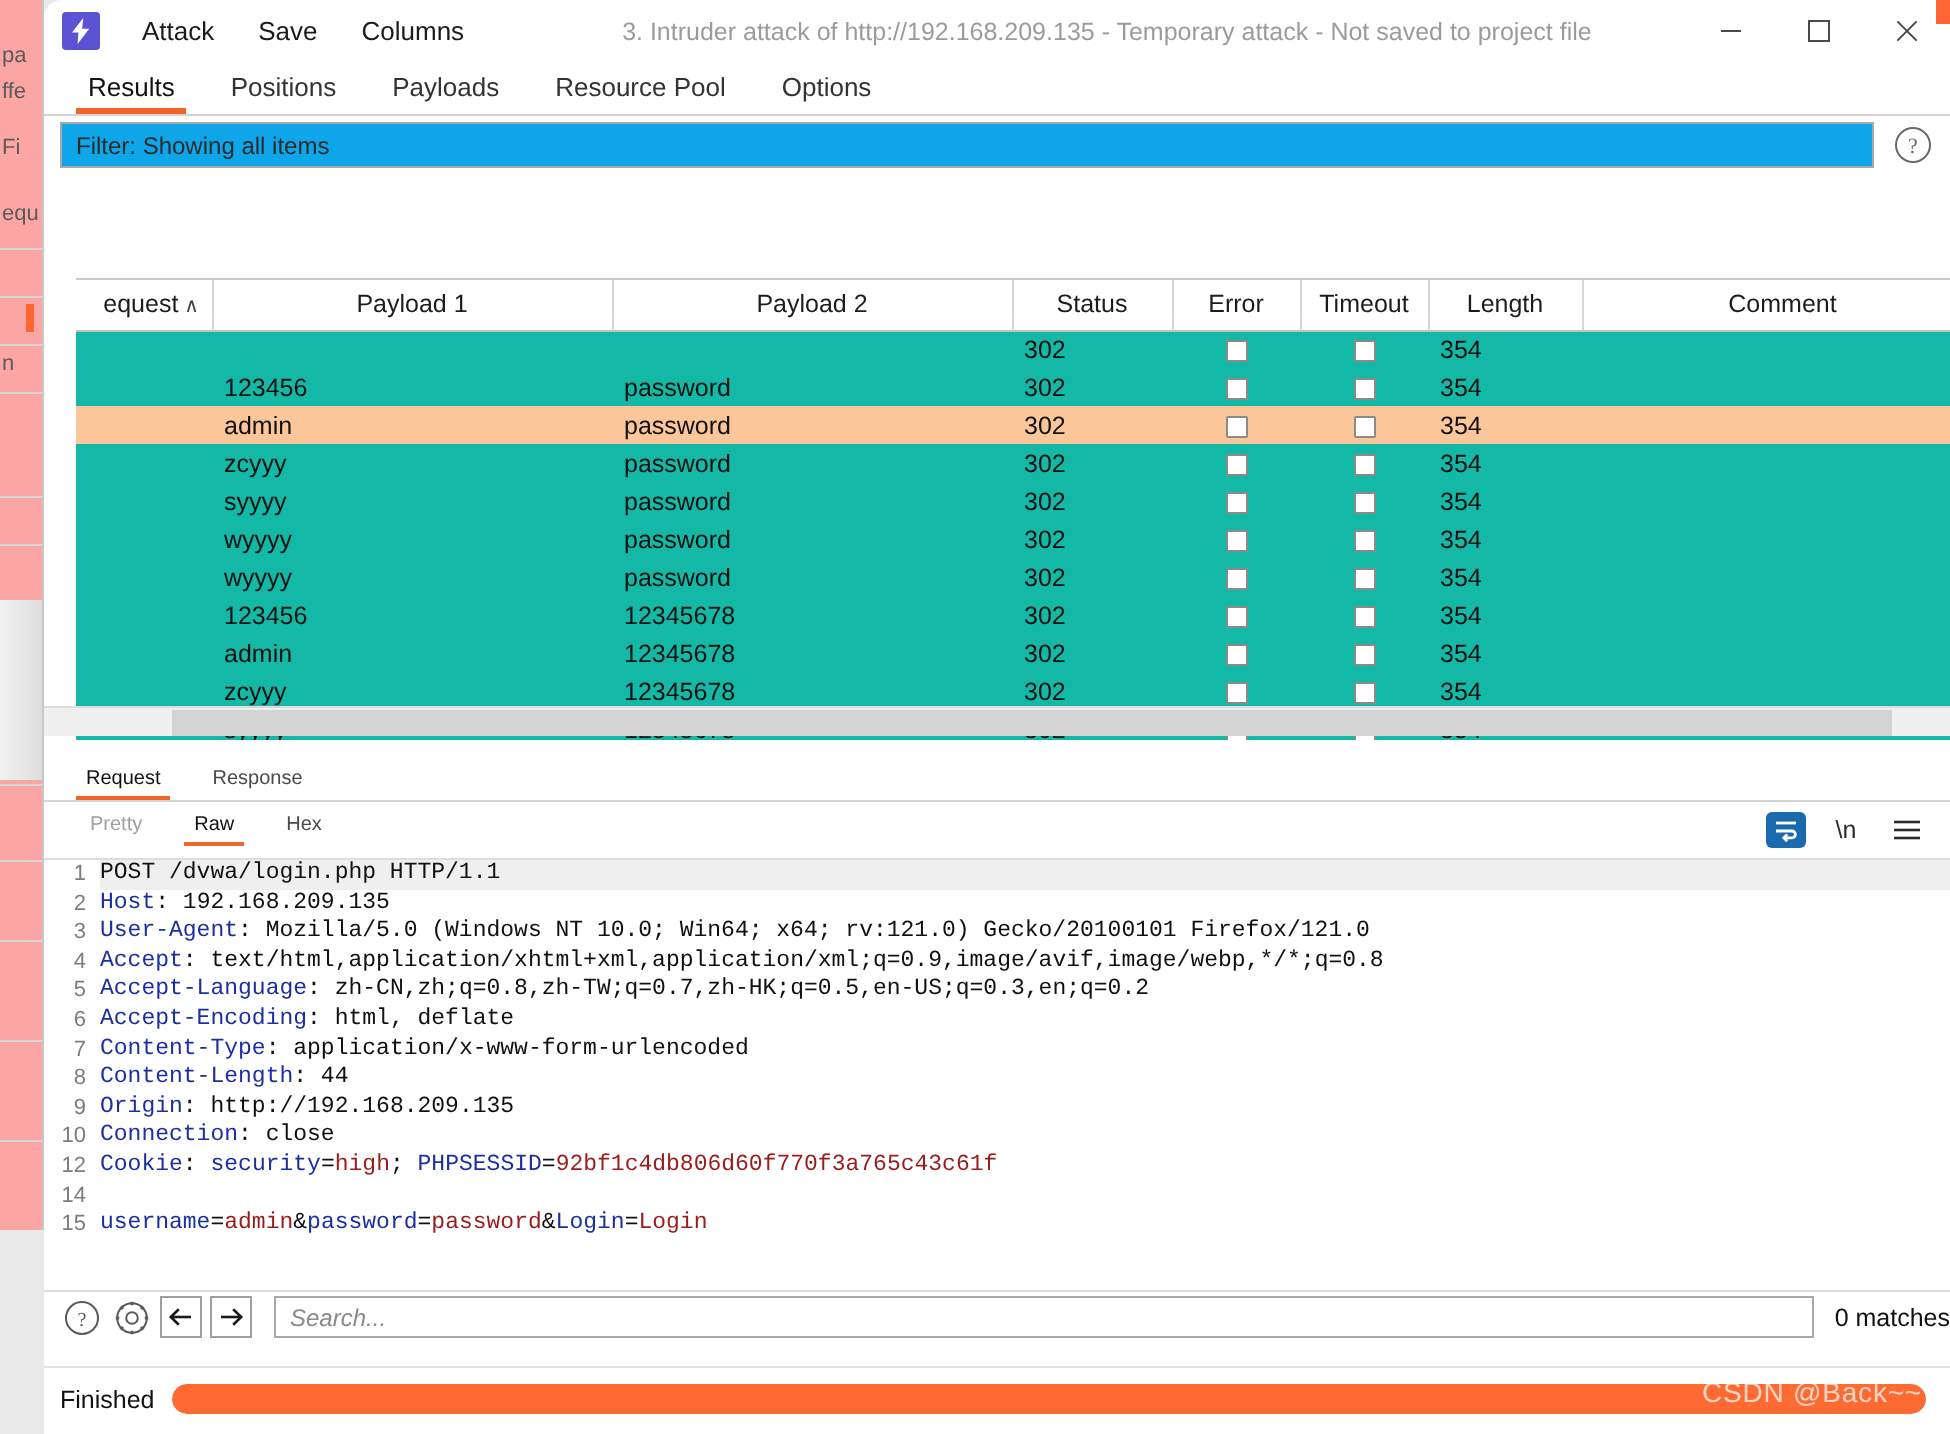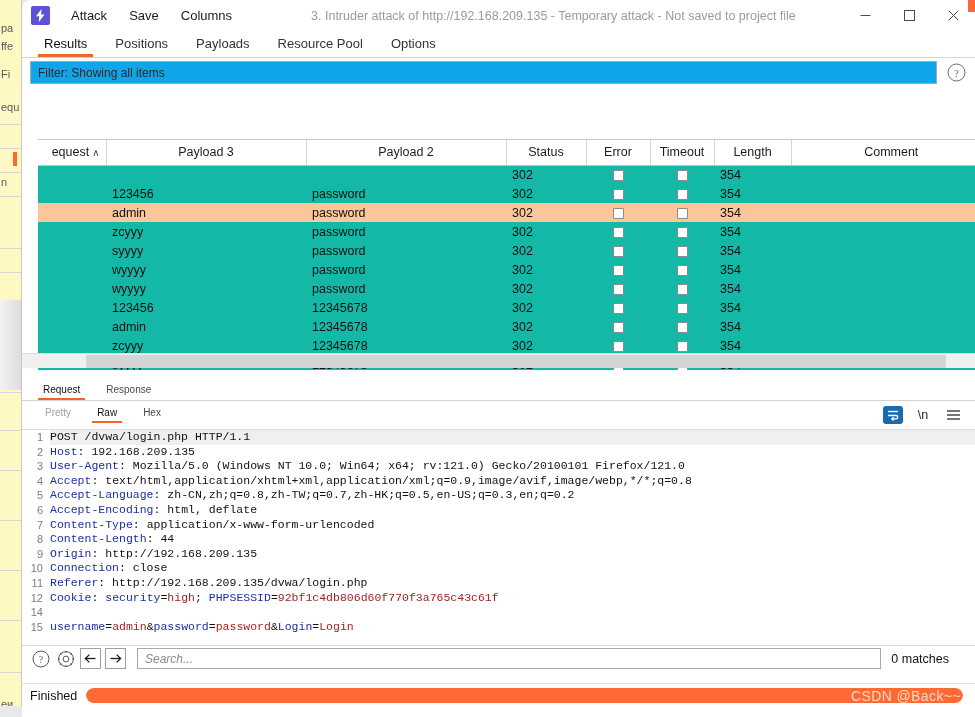--- a/index.html
+++ b/index.html
@@ -9,22 +9,22 @@
     overflow: hidden;
     background: #e9e9e9;
     font-family: "Liberation Sans", sans-serif;
     font-size: 12px;
     color: #1a1a1a;
   }
 
   
   #bg-window {
     position: absolute; left: 0; top: 0;
-    width: 22px; height: 706px;
-    background: #fef9c3;
+    width: 22px; height: 615px;
+    background: #fca5a5;
     border-right: 1px solid #c8c8c8;
     overflow: hidden;
   }
   .bg-frag {
     position: absolute; left: 1px;
     font-size: 11px; color: #5a5a5a; white-space: nowrap;
   }
   .bg-line {
     position: absolute; left: 0; width: 22px; height: 1px; background: #d6d6d6;
   }
@@ -311,28 +311,28 @@
     margin-left: 7px; margin-right: 10px;
     display: flex; align-items: center;
     padding-left: 7px;
     font-size: 12px;
     font-style: italic;
     color: #8a8a8a;
     cursor: text;
   }
   #match-count {
     font-size: 12.5px; color: #111111;
-    padding-right: 26px; white-space: nowrap;
+    padding-right: 0; white-space: nowrap;
   }
 
   
   #statusbar {
     position: absolute; left: 0; top: 683px; width: 953px; height: 24px;
     background: #ffffff;
-    display: flex; align-items: center;
+    display: flex; align-items: flex-end;
     border-top: 1px solid #e2e2e2;
   }
   #status-label {
     font-size: 12.5px; color: #111111;
     padding-left: 8px; padding-right: 9px; white-space: nowrap;
   }
   #progress-track {
     flex: 1; height: 15px; margin-right: 12px;
     background: #eeeeee;
     border-radius: 8px;
@@ -440,21 +440,21 @@
           <col class="w-p2">
           <col class="w-status">
         <col class="w-error">
           <col class="w-timeout">
           <col class="w-length">
           <col class="w-comment">
       </colgroup>
       <thead>
         <tr>
           <th class="th-request"><span>equest</span><span class="sort-caret">∧</span></th>
-          <th>Payload 3</th>
+          <th>Payload 1</th>
           <th>Payload 2</th>
           <th>Status</th>
           <th>Error</th>
           <th>Timeout</th>
           <th>Length</th>
           <th>Comment</th>
         </tr>
       </thead>
       <tbody id="results-body">
           <tr>
@@ -632,21 +632,20 @@
         <div class="code-line hl"><span class="lineno">1</span><span class="code-text"><span class="hv">POST /dvwa/login.php HTTP/1.1</span></span></div>
         <div class="code-line"><span class="lineno">2</span><span class="code-text"><span class="hk">Host</span><span class="hv">: 192.168.209.135</span></span></div>
         <div class="code-line"><span class="lineno">3</span><span class="code-text"><span class="hk">User-Agent</span><span class="hv">: Mozilla/5.0 (Windows NT 10.0; Win64; x64; rv:121.0) Gecko/20100101 Firefox/121.0</span></span></div>
         <div class="code-line"><span class="lineno">4</span><span class="code-text"><span class="hk">Accept</span><span class="hv">: text/html,application/xhtml+xml,application/xml;q=0.9,image/avif,image/webp,*/*;q=0.8</span></span></div>
         <div class="code-line"><span class="lineno">5</span><span class="code-text"><span class="hk">Accept-Language</span><span class="hv">: zh-CN,zh;q=0.8,zh-TW;q=0.7,zh-HK;q=0.5,en-US;q=0.3,en;q=0.2</span></span></div>
         <div class="code-line"><span class="lineno">6</span><span class="code-text"><span class="hk">Accept-Encoding</span><span class="hv">: html, deflate</span></span></div>
         <div class="code-line"><span class="lineno">7</span><span class="code-text"><span class="hk">Content-Type</span><span class="hv">: application/x-www-form-urlencoded</span></span></div>
         <div class="code-line"><span class="lineno">8</span><span class="code-text"><span class="hk">Content-Length</span><span class="hv">: 44</span></span></div>
         <div class="code-line"><span class="lineno">9</span><span class="code-text"><span class="hk">Origin</span><span class="hv">: http://192.168.209.135</span></span></div>
         <div class="code-line"><span class="lineno">10</span><span class="code-text"><span class="hk">Connection</span><span class="hv">: close</span></span></div>
-        <div class="code-line"><span class="lineno">11</span><span class="code-text"><span class="hk">Referer</span><span class="hv">: http://192.168.209.135/dvwa/login.php</span></span></div>
         <div class="code-line"><span class="lineno">12</span><span class="code-text"><span class="hk">Cookie</span><span class="hv">: </span><span class="ck">security</span><span class="hv">=</span><span class="cv">high</span><span class="hv">; </span><span class="ck">PHPSESSID</span><span class="hv">=</span><span class="cv">92bf1c4db806d60f770f3a765c43c61f</span></span></div>
         <div class="code-line"><span class="lineno">14</span><span class="code-text"><span class="hv"></span></span></div>
         <div class="code-line"><span class="lineno">15</span><span class="code-text"><span class="pk">username</span><span class="hv">=</span><span class="pv">admin</span><span class="hv">&amp;</span><span class="pk">password</span><span class="hv">=</span><span class="pv">password</span><span class="hv">&amp;</span><span class="pk">Login</span><span class="hv">=</span><span class="pv">Login</span></span></div>
       </div>
 
     <div id="searchbar">
       <div class="round-icon">
         <svg width="18" height="18" viewBox="0 0 18 18" aria-hidden="true">
           <circle cx="9" cy="9" r="8" fill="none" stroke="#5a5a5a" stroke-width="1"></circle>
           <text x="9" y="12.8" font-size="10" fill="#5a5a5a" text-anchor="middle" font-family="Liberation Serif, serif">?</text>

